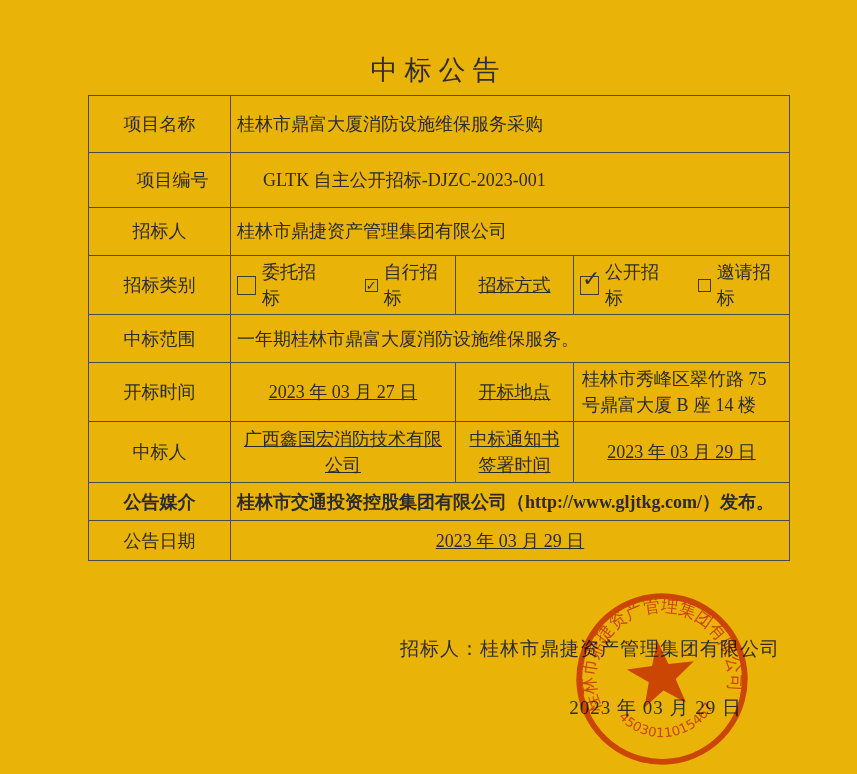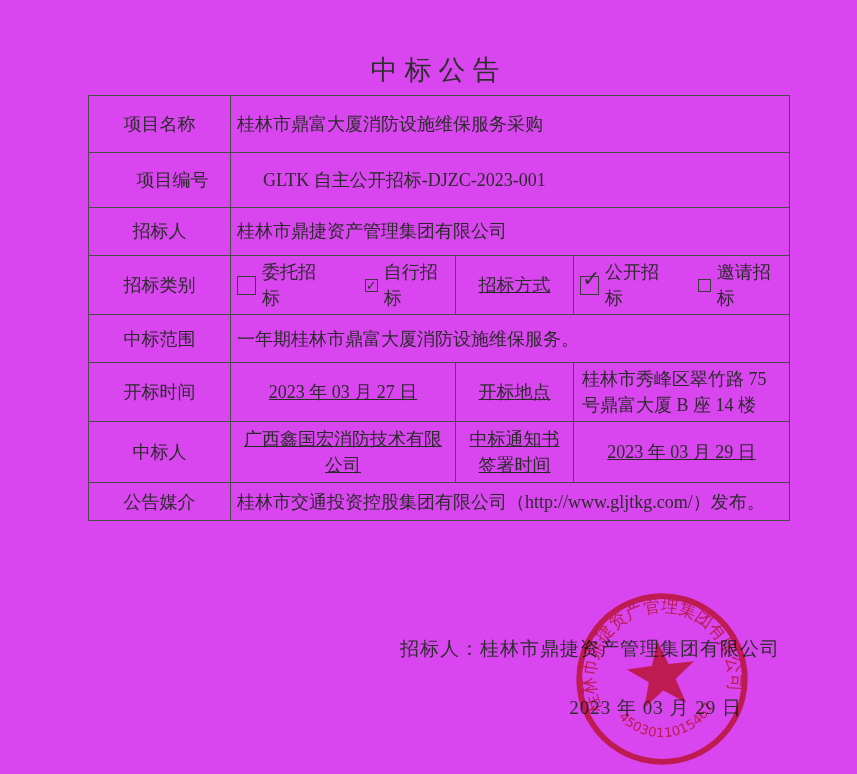--- a/index.html
+++ b/index.html
@@ -4,21 +4,21 @@
 <style>
   * { margin:0; padding:0; box-sizing:border-box; }
   html,body { background:#ffffff; }
   body {
     font-family:"Liberation Serif","DejaVu Serif",serif;
     color:#2b2b2b;
   }
   .page {
     position:relative;
     width:857px; height:774px;
-    background:#d946ef;
+    background:#eab308;
     overflow:hidden;
   }
   .doc-title {
     position:absolute; left:88px; top:52px; width:701px;
     text-align:center;
     font-size:27px; letter-spacing:7px;
     color:#2e2e2e;
   }
   table.notice {
     position:absolute; left:88px; top:95px;
@@ -37,21 +37,21 @@
   td.val { text-align:left; padding-left:13px; }
   td.ctr { text-align:center;text-decoration:underline; }
   tr.r1  td{ height:57px; }
   tr.r2  td{ height:55px;padding-left:32px; }
   tr.r3  td{ height:48px; }
   tr.r4  td{ height:45px; }
   tr.r5  td{ height:48px; }
   tr.r6  td{ height:54px; }
   tr.r7  td{ height:61px; }
   tr.r8  td{ height:52px; }
-  tr.r9  td{ height:38px; }
+  tr.r9  td{ height:38px;font-weight:bold; }
   tr.r10 td{ height:40px; }
   .cb-row { display:flex; align-items:center; gap:6px; }
   .cb {
     display:inline-block; position:relative;
     width:19px; height:19px;
     border:1.8px solid #3c3c3c;
     flex:0 0 auto;
   }
   .cb.sm { width:13px; height:13px; border-width:1.5px; }
   .cb .tick {
@@ -145,20 +145,24 @@
     <tr class="r7">
       <td class="lbl">中标人</td>
       <td class="ctr">广西鑫国宏消防技术有限公司</td>
       <td class="ctr">中标通知书签署时间</td>
       <td class="ctr">2023 年 03 月 29 日</td>
     </tr>
     <tr class="r9">
       <td class="lbl">公告媒介</td>
       <td class="val" colspan="3">桂林市交通投资控股集团有限公司（http://www.gljtkg.com/）发布。</td>
     </tr>
+    <tr class="r10">
+      <td class="lbl">公告日期</td>
+      <td class="ctr" colspan="3">2023 年 03 月 29 日</td>
+    </tr>
   </tbody>
     </table>
 
   <div class="footer-signer">招标人：桂林市鼎捷资产管理集团有限公司</div>
   <div class="footer-date">2023 年 03 月 29 日</div>
 
   <svg class="stamp" viewBox="0 0 200 200">
     <defs>
       <path id="arcTop" d="M 28.6,126 A 76,76 0 1 1 171.4,126" fill="none"></path>
       <path id="arcBottom" d="M 45,135 A 65,65 0 0 0 155,135" fill="none"></path>

